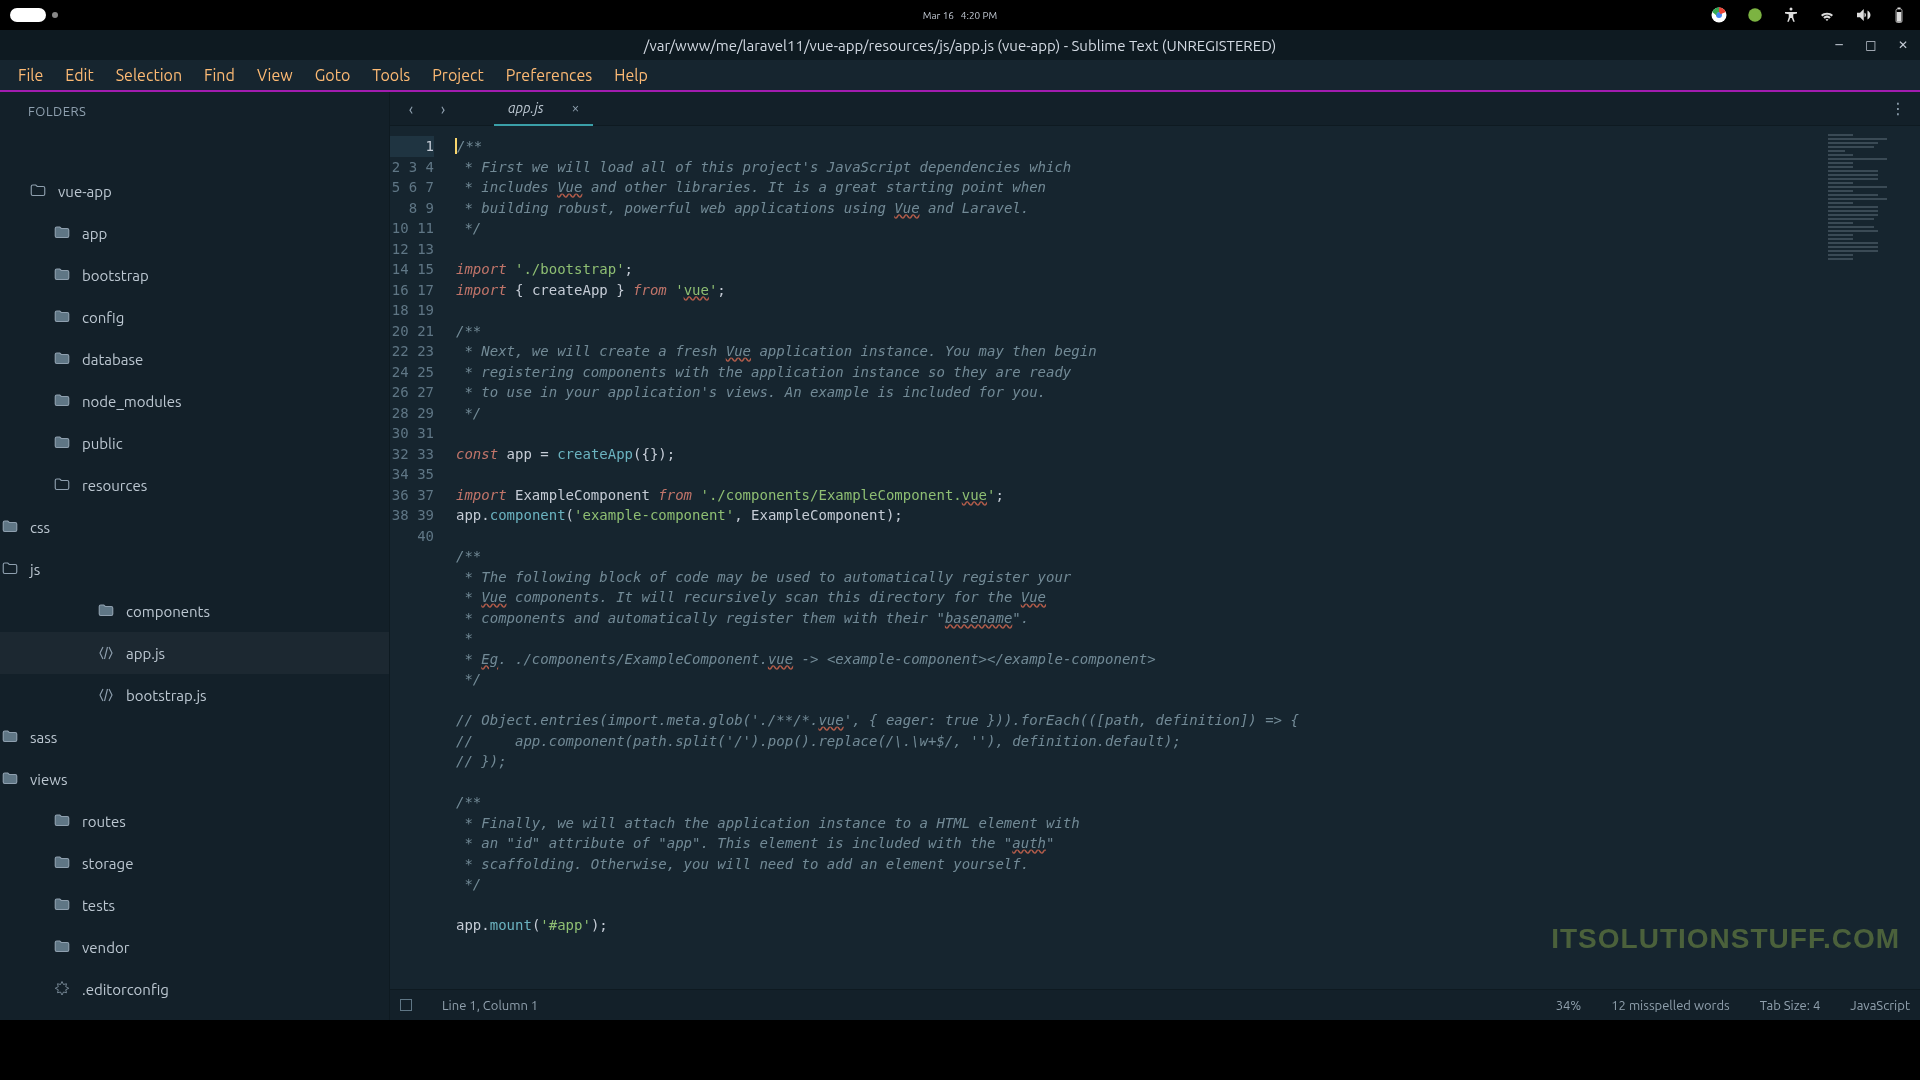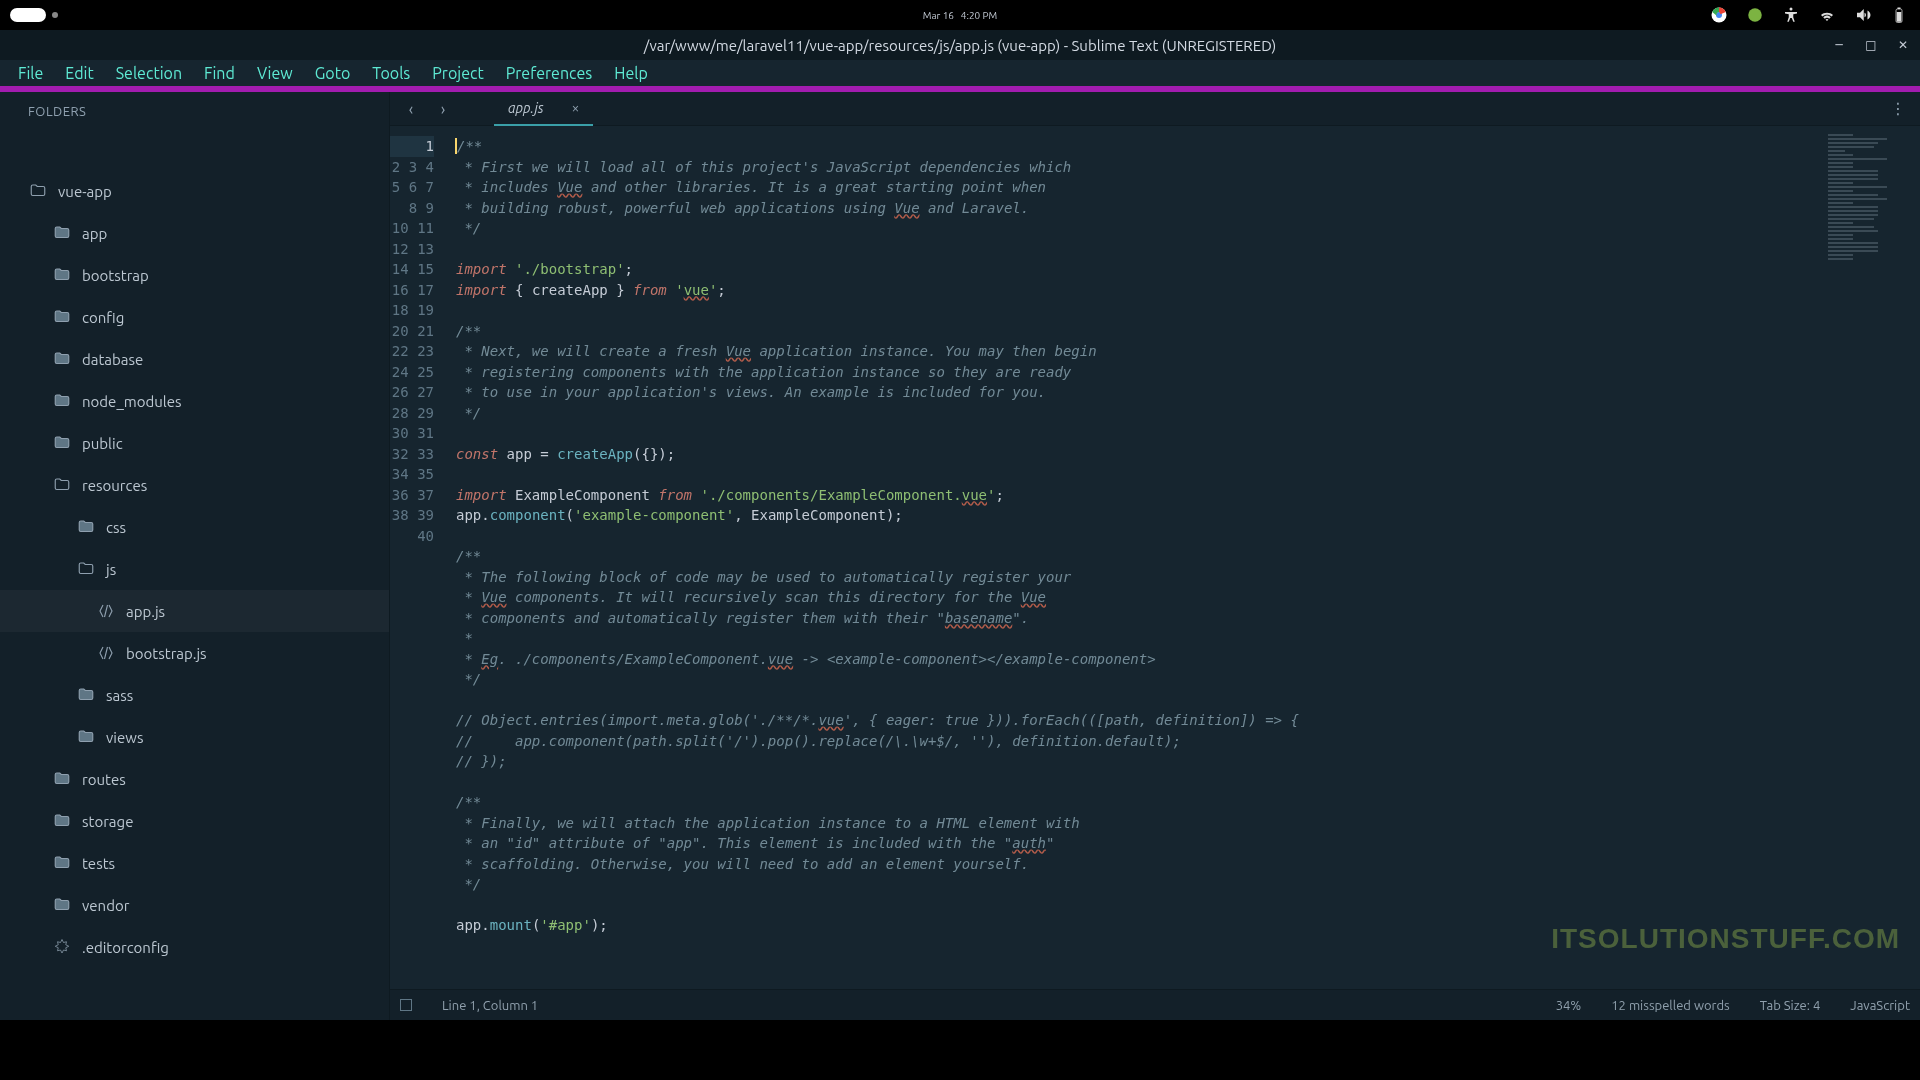--- a/index.html
+++ b/index.html
@@ -7,30 +7,30 @@
 .topbar { height: 30px; background: #000; display: flex; align-items: center; justify-content: center; position: relative; font-size: 10px; }
 .topbar-left { position: absolute; left: 10px; display: flex; align-items: center; gap: 6px; }
 .topbar-left .pill { width: 36px; height: 14px; background: #fff; border-radius: 7px; }
 .topbar-left .dot { width: 6px; height: 6px; border-radius: 50%; background: #888; }
 .topbar-right { position: absolute; right: 12px; display: flex; align-items: center; gap: 18px; }
 .icon16 { width: 18px; height: 18px; display: inline-flex; align-items: center; justify-content: center; }
 .app-window { height: 990px; background: #16252f; display: flex; flex-direction: column; }
 .titlebar { height: 30px; background: #0e1a21; color: #d3dae3; display: flex; align-items: center; justify-content: center; font-size: 15px; position: relative; }
 .titlebar-controls { position: absolute; right: 10px; display: flex; gap: 18px; }
 .titlebar-controls .wc { width: 14px; height: 14px; display: flex; align-items: center; justify-content: center; font-size: 12px; color: #c5ccd6; cursor: pointer; }
-.menubar { height: 32px; background: #16252f; display: flex; align-items: center; padding: 0 8px; gap: 2px; font-size: 16px; color: #5eead4; border-bottom: 6px solid #a21caf; }
+.menubar { height: 32px; background: #16252f; display: flex; align-items: center; padding: 0 8px; gap: 2px; font-size: 16px; color: #fdba74; border-bottom: 2px solid #a21caf; }
 .menubar .menu-item { padding: 4px 10px; cursor: pointer; }
 .main { flex: 1; display: flex; min-height: 0; }
 .sidebar { width: 390px; background: #132029; border-right: 1px solid #0e1a21; display: flex; flex-direction: column; gap: 42px; }
 .folders-hdr { padding: 12px 28px 10px; font-size: 13px; letter-spacing: 0.5px; color: #8fa0af; }
 .tree { flex: 1; overflow: hidden; font-size: 15px; color: #bcc7d1; }
 .tree-row { display: flex; align-items: center; height: 42px; gap: 10px; cursor: pointer; }
 .tree-row.active { background: rgba(255,255,255,0.04); }
 .tree-row .lbl { white-space: nowrap; }
-.pad0 { padding-left: 28px; } .pad1 { padding-left: 52px; } .pad2 { padding-left: 76px; } .pad3 { padding-left: 96px; }
+.pad0 { padding-left: 28px; } .pad1 { padding-left: 52px; } .pad2 { } .pad3 { padding-left: 96px; }
 .folder-ic, .file-ic, .js-ic { width: 20px; height: 20px; display: inline-flex; align-items: center; justify-content: center; }
 .folder-ic svg, .file-ic svg, .js-ic svg { width: 18px; height: 18px; }
 .editor { flex: 1; display: flex; flex-direction: column; min-width: 0; background: #16252f; }
 .tabbar { height: 34px; background: #132029; display: flex; align-items: center; padding-left: 10px; gap: 10px; border-bottom: 1px solid #0e1a21; position: relative; }
 .navbtn { width: 22px; height: 22px; display: flex; align-items: center; justify-content: center; color: #8fa0af; cursor: pointer; }
 .tab { height: 34px; display: flex; align-items: center; gap: 28px; padding: 0 14px; font-style: italic; font-size: 14px; color: #bcc7d1; border-bottom: 2px solid #3a9fa8; margin-left: 30px; }
 .tab .close-x { font-style: normal; color: #8fa0af; cursor: pointer; }
 .tabbar .more { position: absolute; right: 12px; color: #8fa0af; cursor: pointer; letter-spacing: 2px; }
 .code-wrap { flex: 1; display: flex; min-height: 0; position: relative; }
 .gutter { width: 60px; text-align: right; padding: 10px 16px 10px 0; font-family: "DejaVu Sans Mono", Menlo, monospace; font-size: 14px; line-height: 20.5px; color: #5f7685; user-select: none; background: #16252f; }
@@ -202,20 +202,28 @@
             </span>
             <span class="lbl">css</span>
           </div>
           <div class="tree-row pad2">
             <span class="folder-ic">
               <svg viewBox="0 0 24 24" fill="none" stroke="#8fa0af" stroke-width="1.5">
                 <path d="M3 6a2 2 0 012-2h4l2 2h8a2 2 0 012 2v8a2 2 0 01-2 2H5a2 2 0 01-2-2V6z"></path>
               </svg>
             </span>
             <span class="lbl">js</span>
+          </div>
+          <div class="tree-row pad3">
+            <span class="folder-ic">
+              <svg viewBox="0 0 24 24" fill="#5f7685" stroke="#8fa0af" stroke-width="1.5">
+                <path d="M3 6a2 2 0 012-2h4l2 2h8a2 2 0 012 2v8a2 2 0 01-2 2H5a2 2 0 01-2-2V6z"></path>
+              </svg>
+            </span>
+            <span class="lbl">components</span>
           </div>
           <div class="tree-row pad3 active">
             <span class="js-ic">
               <svg viewBox="0 0 24 24" fill="none" stroke="#8fa0af" stroke-width="1.5">
                 <path d="M8 4l-4 8 4 8M16 4l4 8-4 8M14 4l-4 16"></path>
               </svg>
             </span>
             <span class="lbl">app.js</span>
           </div>
           <div class="tree-row pad3">

